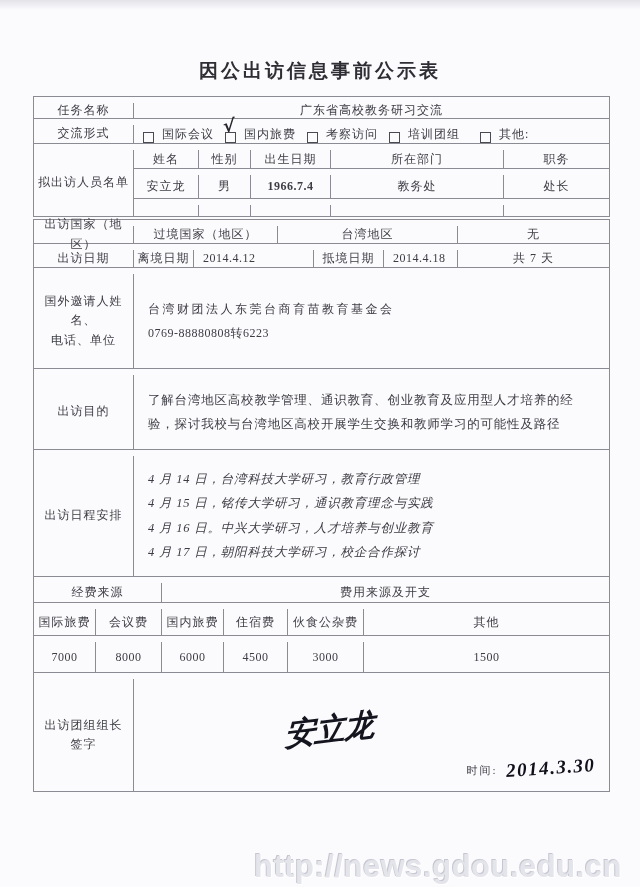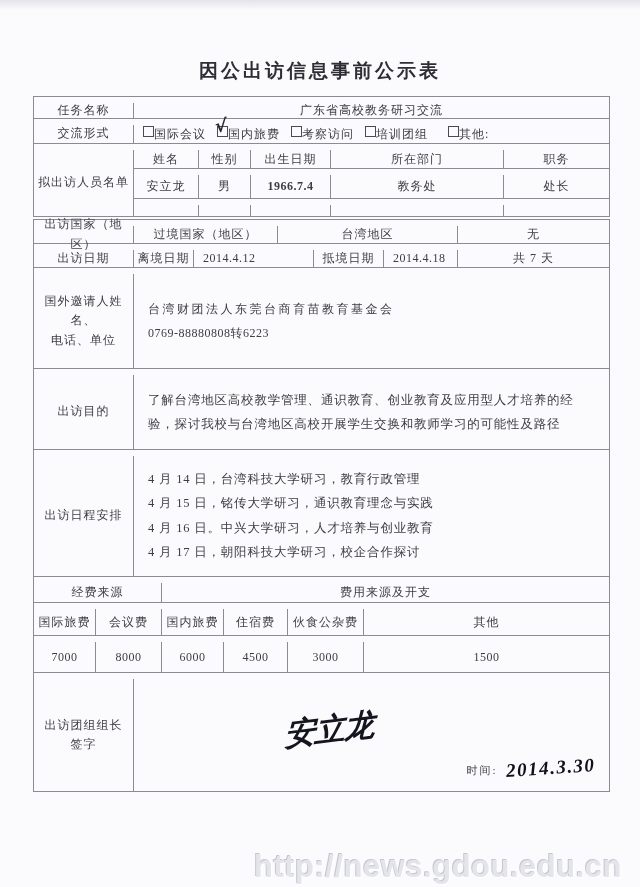--- a/index.html
+++ b/index.html
@@ -42,32 +42,32 @@
   .w180{width:180px;}.w144{width:144px;}
   .w60{width:60px;}.w120{width:120px;}.w70{width:70px;}.w74{width:74px;}
   .w128{width:128px;}.w62{width:62px;}.w66{width:66px;}.w64{width:64px;}.w76{width:76px;}
   .h21{height:21px;}.h24{height:24px;}.h29{height:29px;}.h17{height:17px;}
   .h23{height:23px;}.h100{height:100px;}.h80{height:80px;}.h126{height:126px;}
   .h25{height:25px;}.h32{height:32px;}.h36{height:36px;}.h118{height:118px;}
   .num{font-family:"Liberation Serif","DejaVu Serif",serif;letter-spacing:0.5px;}
   .bold{font-weight:bold;}
   .leftpad{justify-content:flex-start;padding-left:9px;text-align:left;}
   .cbline{justify-content:flex-start;padding-left:9px;gap:11px;}
-  .opt{position:relative;display:inline-flex;align-items:flex-start;gap:0;white-space:nowrap;}
+  .opt{position:relative;display:inline-flex;align-items:flex-end;gap:8px;white-space:nowrap;}
   .opt-last{margin-left:9px;}
   .box{width:11px;height:11px;border:1px solid #4a4a52;box-sizing:border-box;background:transparent;flex:0 0 auto;}
   .tick{
     position:absolute;left:-2px;top:-9px;font-size:18px;line-height:1;
     color:#26262e;font-family:"DejaVu Sans",sans-serif;font-weight:bold;transform:rotate(-3deg);
   }
   .vcol{flex-direction:column;align-items:flex-start;text-align:left;justify-content:center;}
   .invitecontent{padding-left:14px;gap:7px;justify-content:center;}
   .invitecontent .org{letter-spacing:2.5px;}
   .ptext{padding:8px 14px;text-align:left;justify-content:flex-start;line-height:1.95;letter-spacing:0.8px;font-size:12.5px;}
-  .itin{padding-left:14px;line-height:1.85;letter-spacing:0.8px;font-size:12.5px;gap:1px;}
+  .itin{padding-left:14px;line-height:1.85;letter-spacing:0.8px;font-size:12.5px;gap:1px;font-style:italic;}
   .signarea{position:relative;}
   .signature{
     position:absolute;left:150px;top:30px;
     font-size:31px;font-style:italic;font-weight:600;
     letter-spacing:-1px;color:#15151f;
     transform:rotate(-7deg) skewX(-8deg);
   }
   .timewrap{position:absolute;right:14px;bottom:12px;white-space:nowrap;}
   .tlabel{font-size:11px;letter-spacing:2px;color:#3c3c44;}
   .tvalue{

